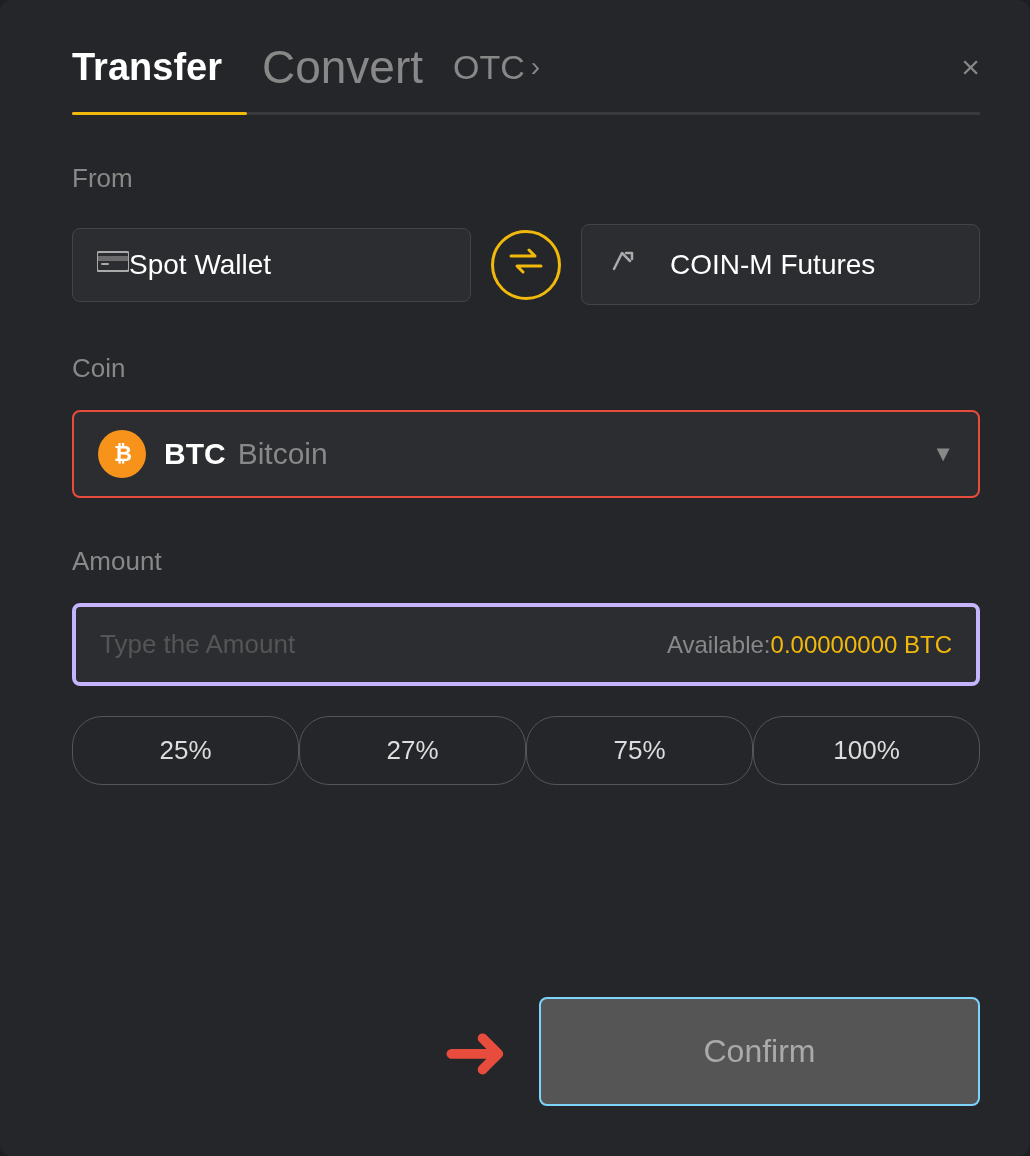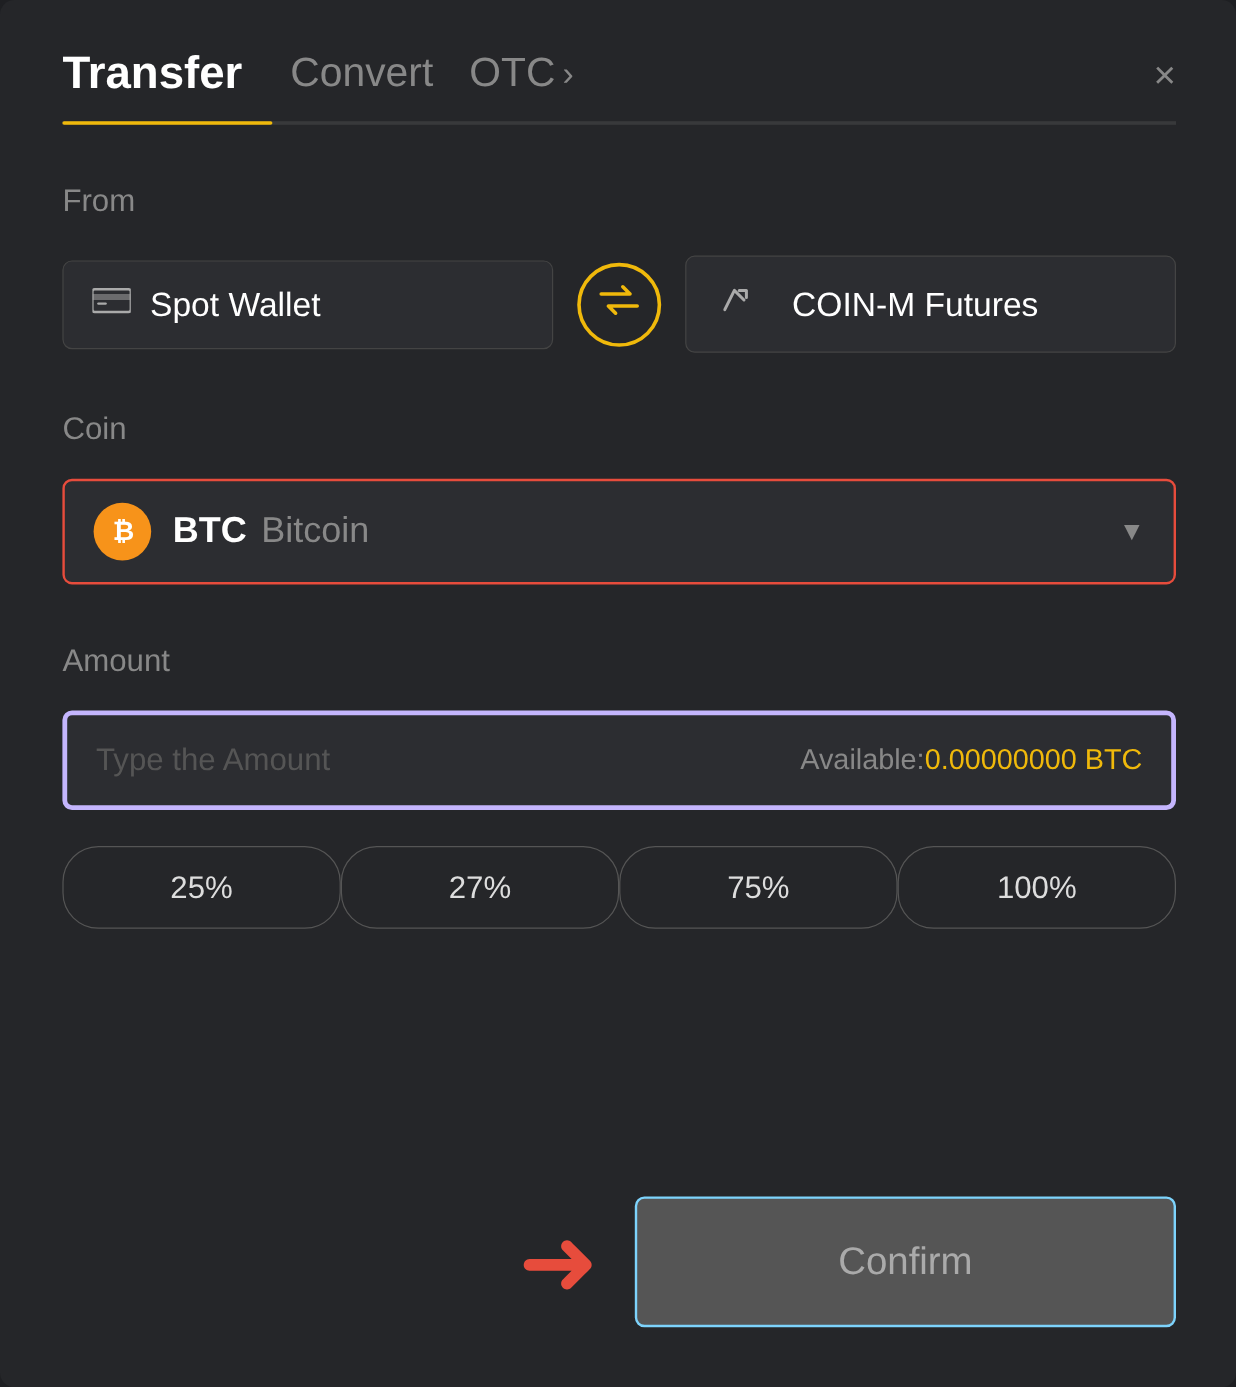--- a/index.html
+++ b/index.html
@@ -9,39 +9,39 @@
       justify-content: center;
       align-items: center;
       min-height: 100vh;
       font-family: -apple-system, BlinkMacSystemFont, 'Segoe UI', sans-serif;
     }
     .modal {
       background: #252629;
       width: 1030px;
       min-height: 1156px;
       border-radius: 12px;
-      padding: 40px 50px 50px 52px;
+      padding: 40px 50px 50px 72px;
       position: relative;
       display: flex;
       flex-direction: column;
     }
     .modal-header {
       display: flex;
       align-items: center;
       margin-bottom: 0;
     }
     .tab-transfer {
       font-size: 38px;
       font-weight: 700;
       color: #ffffff;
       margin-right: 40px;
       cursor: pointer;
     }
     .tab-convert {
-      font-size: 34px;
+      font-size: 46px;
       font-weight: 400;
       color: #888;
       margin-right: 30px;
       cursor: pointer;
     }
     .tab-otc {
       font-size: 34px;
       font-weight: 400;
       color: #888;
       cursor: pointer;
@@ -89,21 +89,20 @@
       gap: 20px;
       margin-bottom: 48px;
     }
     .wallet-box {
       flex: 1;
       border: 1.5px solid #444;
       border-radius: 8px;
       padding: 20px 24px;
       display: flex;
       align-items: center;
-      gap: 16px;
       color: #fff;
       font-size: 28px;
       background: #2c2d31;
     }
     .wallet-icon {
       color: #aaa;
       font-size: 26px;
     }
     .swap-btn {
       width: 70px;

